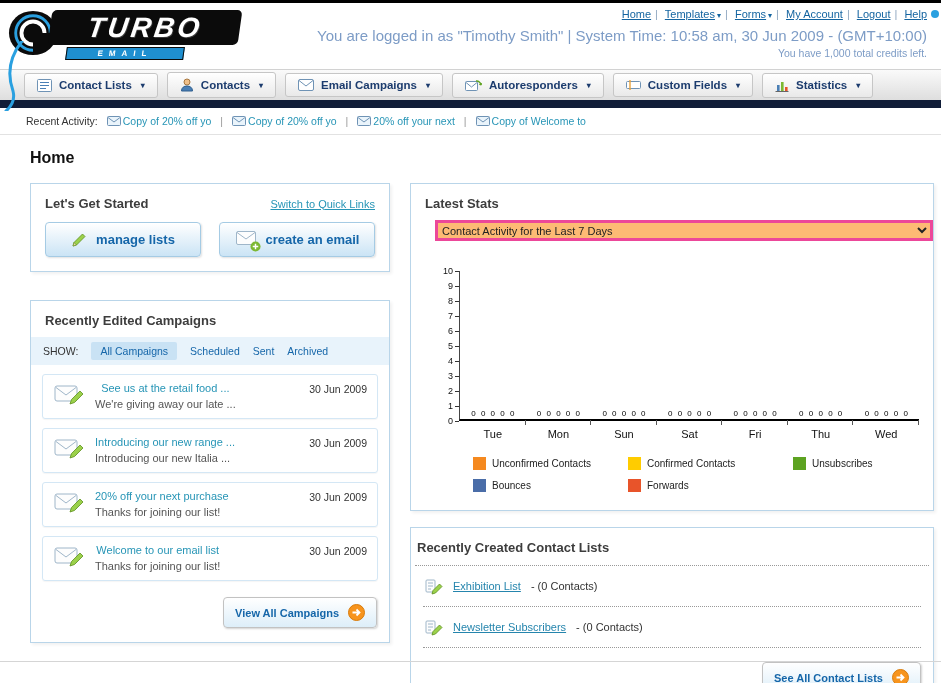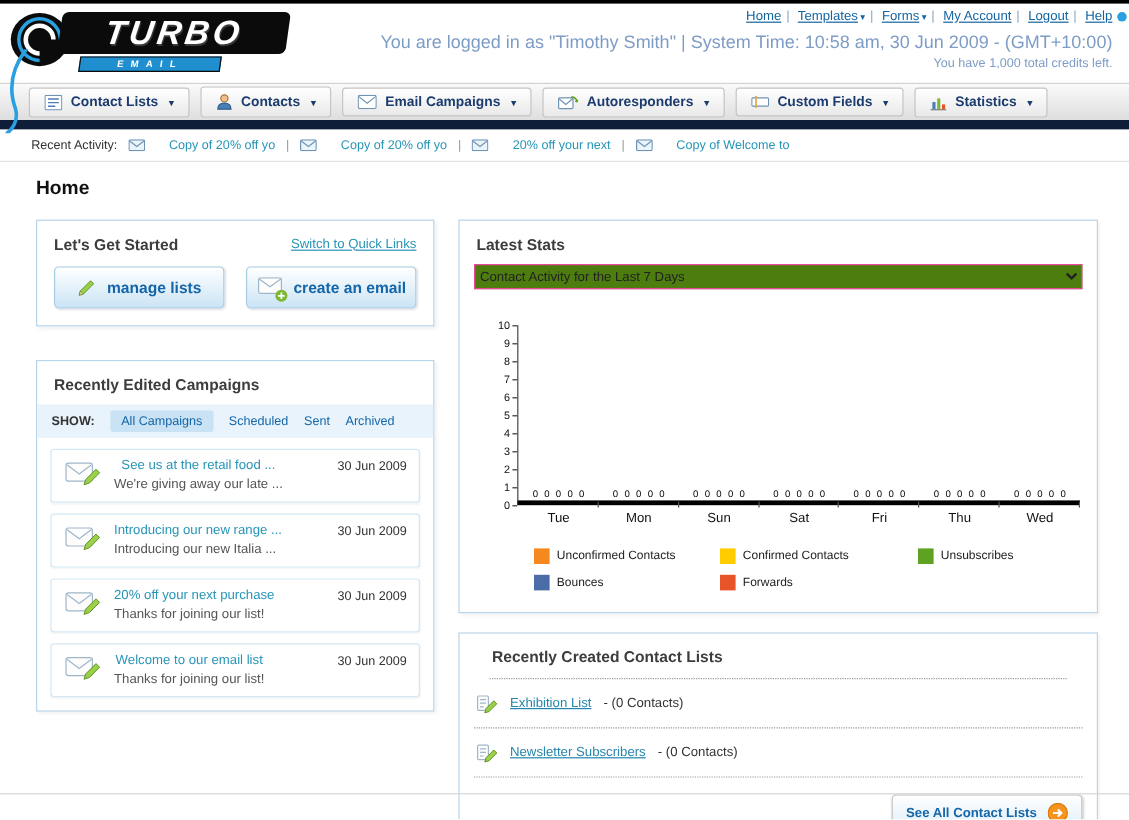--- a/index.html
+++ b/index.html
@@ -27,76 +27,76 @@
 
   
   .mainnav { height: 31px; background: linear-gradient(#fafafa, #dedede); border-top: 1px solid #d2d2d2; display: flex; align-items: center; padding-left: 24px; gap: 9px; }
   .nav-tab { display: inline-flex; align-items: center; gap: 7px; padding: 5px 12px; border: 1px solid #c6c6c6; border-radius: 3px; background: linear-gradient(#ffffff, #e9e9e9); font-size: 11.5px; font-weight: bold; color: #1c3c6e; cursor: pointer; }
   .nav-tab .caret { color: #1c3c6e; }
   .darkbar { height: 8px; background: #101d38; }
 
   
   .activity { height: 27px; display: flex; align-items: center; padding-left: 26px; gap: 9px; font-size: 10.5px; border-bottom: 1px solid #e2e2e2; background: #fff; }
   .act-label { color: #333; }
-  .act-item { display: inline-flex; align-items: center; gap: 20px; text-align: center; }
+  .act-item { display: inline-flex; align-items: center; gap: 2px; text-align: center; }
   .act-item a { color: #2795b6; cursor: pointer; text-decoration: none; }
   .activity .sep { color: #999; }
 
   
   .content { padding: 10px 26px 0 30px; }
   .page-title { font-size: 16px; font-weight: bold; color: #111; margin: 4px 0 16px; }
   .columns { display: flex; gap: 20px; align-items: flex-start; }
-  .left-col { width: 332px; flex: none; }
+  .left-col { width: 360px; flex: none; }
   .right-col { flex: 1; }
 
   .panel { border: 1px solid #b9d5e9; background: #fff; box-shadow: 2px 2px 3px rgba(0,0,0,0.06); }
   .panel-head { display: flex; justify-content: space-between; align-items: center; padding: 12px 14px 9px; }
   .panel-title { font-size: 13px; font-weight: bold; color: #3d3d3d; }
   .panel-link { font-size: 11px; color: #2795b6; text-decoration: underline; cursor: pointer; text-align: center; }
 
   
   .gs-buttons { display: flex; gap: 18px; padding: 2px 14px 14px; }
   .gs-btn { flex: 1; height: 35px; border: 1px solid #a5cbe4; border-radius: 4px; background: linear-gradient(#ffffff, #cbe4f5); color: #1566a9; font-weight: bold; font-size: 13px; display: inline-flex; align-items: center; justify-content: center; gap: 9px; cursor: pointer; box-shadow: inset 0 1px 0 #fff, 1px 1px 2px rgba(0,0,0,0.12); }
   .icon-stack { position: relative; display: inline-block; width: 22px; height: 18px; }
   .icon-stack .overlay { position: absolute; right: -4px; bottom: -3px; }
 
   
   .campaigns-panel { margin-top: 28px; }
   .tabs-row { background: #e8f3fb; padding: 5px 12px; display: flex; align-items: center; gap: 13px; font-size: 10.5px; }
-  .show-label { font-weight: bold; color: #333; }
+  .show-label { font-weight: normal; color: #333; }
   .tab { color: #1566a9; cursor: pointer; }
   .tab.active { background: #c9e2f4; padding: 3px 9px; border-radius: 2px; font-weight: normal; }
   .camp-list { padding: 9px 11px 2px; }
   .camp-item { border: 1px solid #d4e7f5; border-radius: 3px; padding: 7px 10px 8px; margin-bottom: 9px; display: flex; gap: 10px; position: relative; box-shadow: 0 1px 1px rgba(0,0,0,0.04); cursor: pointer; }
   .camp-icon { width: 32px; flex: none; }
   .camp-title { color: #2795b6; font-size: 11px; text-align: center; }
   .camp-sub { color: #555; font-size: 11px; margin-top: 4px; }
   .camp-date { position: absolute; right: 10px; top: 8px; font-size: 10.5px; color: #333; }
   .btn-row { text-align: right; padding: 5px 12px 14px; }
   .btn-pill { display: inline-flex; align-items: center; gap: 9px; border: 1px solid #c2c2c2; border-radius: 4px; background: linear-gradient(#ffffff, #ddeef9); padding: 6px 11px; color: #1566a9; font-weight: bold; font-size: 11px; cursor: pointer; box-shadow: 1px 1px 2px rgba(0,0,0,0.18); }
 
   
-  .stats-select { display: block; margin: 0 12px; width: calc(100% - 24px); height: 21px; font-size: 11px; border: 1px solid #ec4899; color: #222; background: #4d7c0f; font-family: "Liberation Sans", sans-serif; }
+  .stats-select { display: block; margin: 0 24px; width: calc(100% - 24px); height: 21px; font-size: 11px; border: 3px solid #ec4899; color: #222; background: #fdba74; font-family: "Liberation Sans", sans-serif; }
   .chart-wrap { display: flex; margin: 30px 14px 0 28px; }
   .y-axis { width: 20px; position: relative; height: 150px; flex: none; text-decoration: underline; }
   .y-lab { position: absolute; right: 0; display: flex; align-items: center; gap: 2px; font-size: 9px; color: #111; }
   .y-lab i { display: inline-block; width: 4px; height: 0; border-top: 1px solid #333; }
-  .plot { flex: 1; height: 150px; border-left: 1px solid #444; border-bottom: 4px solid #000000; position: relative; }
+  .plot { flex: 1; height: 150px; border-left: 1px solid #444; border-bottom: 2px solid #000000; position: relative; }
   .groups { position: absolute; left: 0; right: 0; top: 0; bottom: 0; display: flex; }
   .chart-group { flex: 1; position: relative; }
   .chart-group::after { content: ""; position: absolute; right: 0; bottom: -6px; height: 5px; border-right: 1px solid #555; }
   .zeros { position: absolute; bottom: 1px; left: 0; right: 0; text-align: center; font-size: 8px; color: #000; word-spacing: 3px; }
   .xlabel { position: absolute; bottom: -21px; left: 0; right: 0; text-align: center; font-size: 11px; color: #111; }
   .legend { margin: 36px 0 18px 62px; display: grid; grid-template-columns: 155px 165px 140px; row-gap: 9px; font-size: 10px; color: #222; }
   .legend-item { display: flex; align-items: center; gap: 6px; }
   .swatch { width: 13px; height: 13px; flex: none; display: inline-block; }
 
   
   .cl-panel { margin-top: 16px; }
-  .cl-head { margin: 0 25px; padding: 12px 2px 10px; font-size: 13px; font-weight: bold; color: #3d3d3d; border-bottom: 1px dotted #999; }
+  .cl-head { margin: 0 4px; padding: 12px 2px 10px; font-size: 13px; font-weight: bold; color: #3d3d3d; border-bottom: 1px dotted #999; }
   .cl-row { margin: 0 12px; padding: 11px 2px; border-bottom: 1px dotted #999; display: flex; align-items: center; gap: 10px; font-size: 11px; cursor: pointer; }
   .cl-link { color: #2585ad; text-decoration: underline; }
   .cl-detail { color: #333; }
   .cl-btn-row { text-align: right; padding: 14px 12px; }
 
   .footer-line { position: absolute; left: 0; right: 0; bottom: 21px; border-top: 1px solid #d5d5d5; }
 </style>
 </head>
 <body>
 
@@ -321,20 +321,29 @@
                   <path d="M16 22 L17.5 17.5 L26 9 L29 12 L20.5 20.5 Z" fill="#9bd14a" stroke="#5d8f1e" stroke-width="0.8"></path>
                 </svg>
               <div>
                 <div class="camp-title">Welcome to our email list</div>
                 <div class="camp-sub">Thanks for joining our list!</div>
               </div>
               <span class="camp-date">30 Jun 2009</span>
             </div>
 
           </div>
+          <div class="btn-row">
+            <button class="btn-pill">
+              <span>View All Campaigns</span>
+              <svg width="17" height="17" viewBox="0 0 17 17">
+                  <circle cx="8.5" cy="8.5" r="8" fill="#f7941d" stroke="#d87b0a"></circle>
+                  <path d="M4.5 8.5 H11 M8.5 5.5 L11.5 8.5 L8.5 11.5" stroke="#fff" stroke-width="1.8" fill="none"></path>
+                </svg>
+            </button>
+          </div>
         </div>
       </div>
 
       <div class="right-col">
 
         <div class="panel">
           <div class="panel-head">
             <span class="panel-title">Latest Stats</span>
           </div>
           <select class="stats-select">

